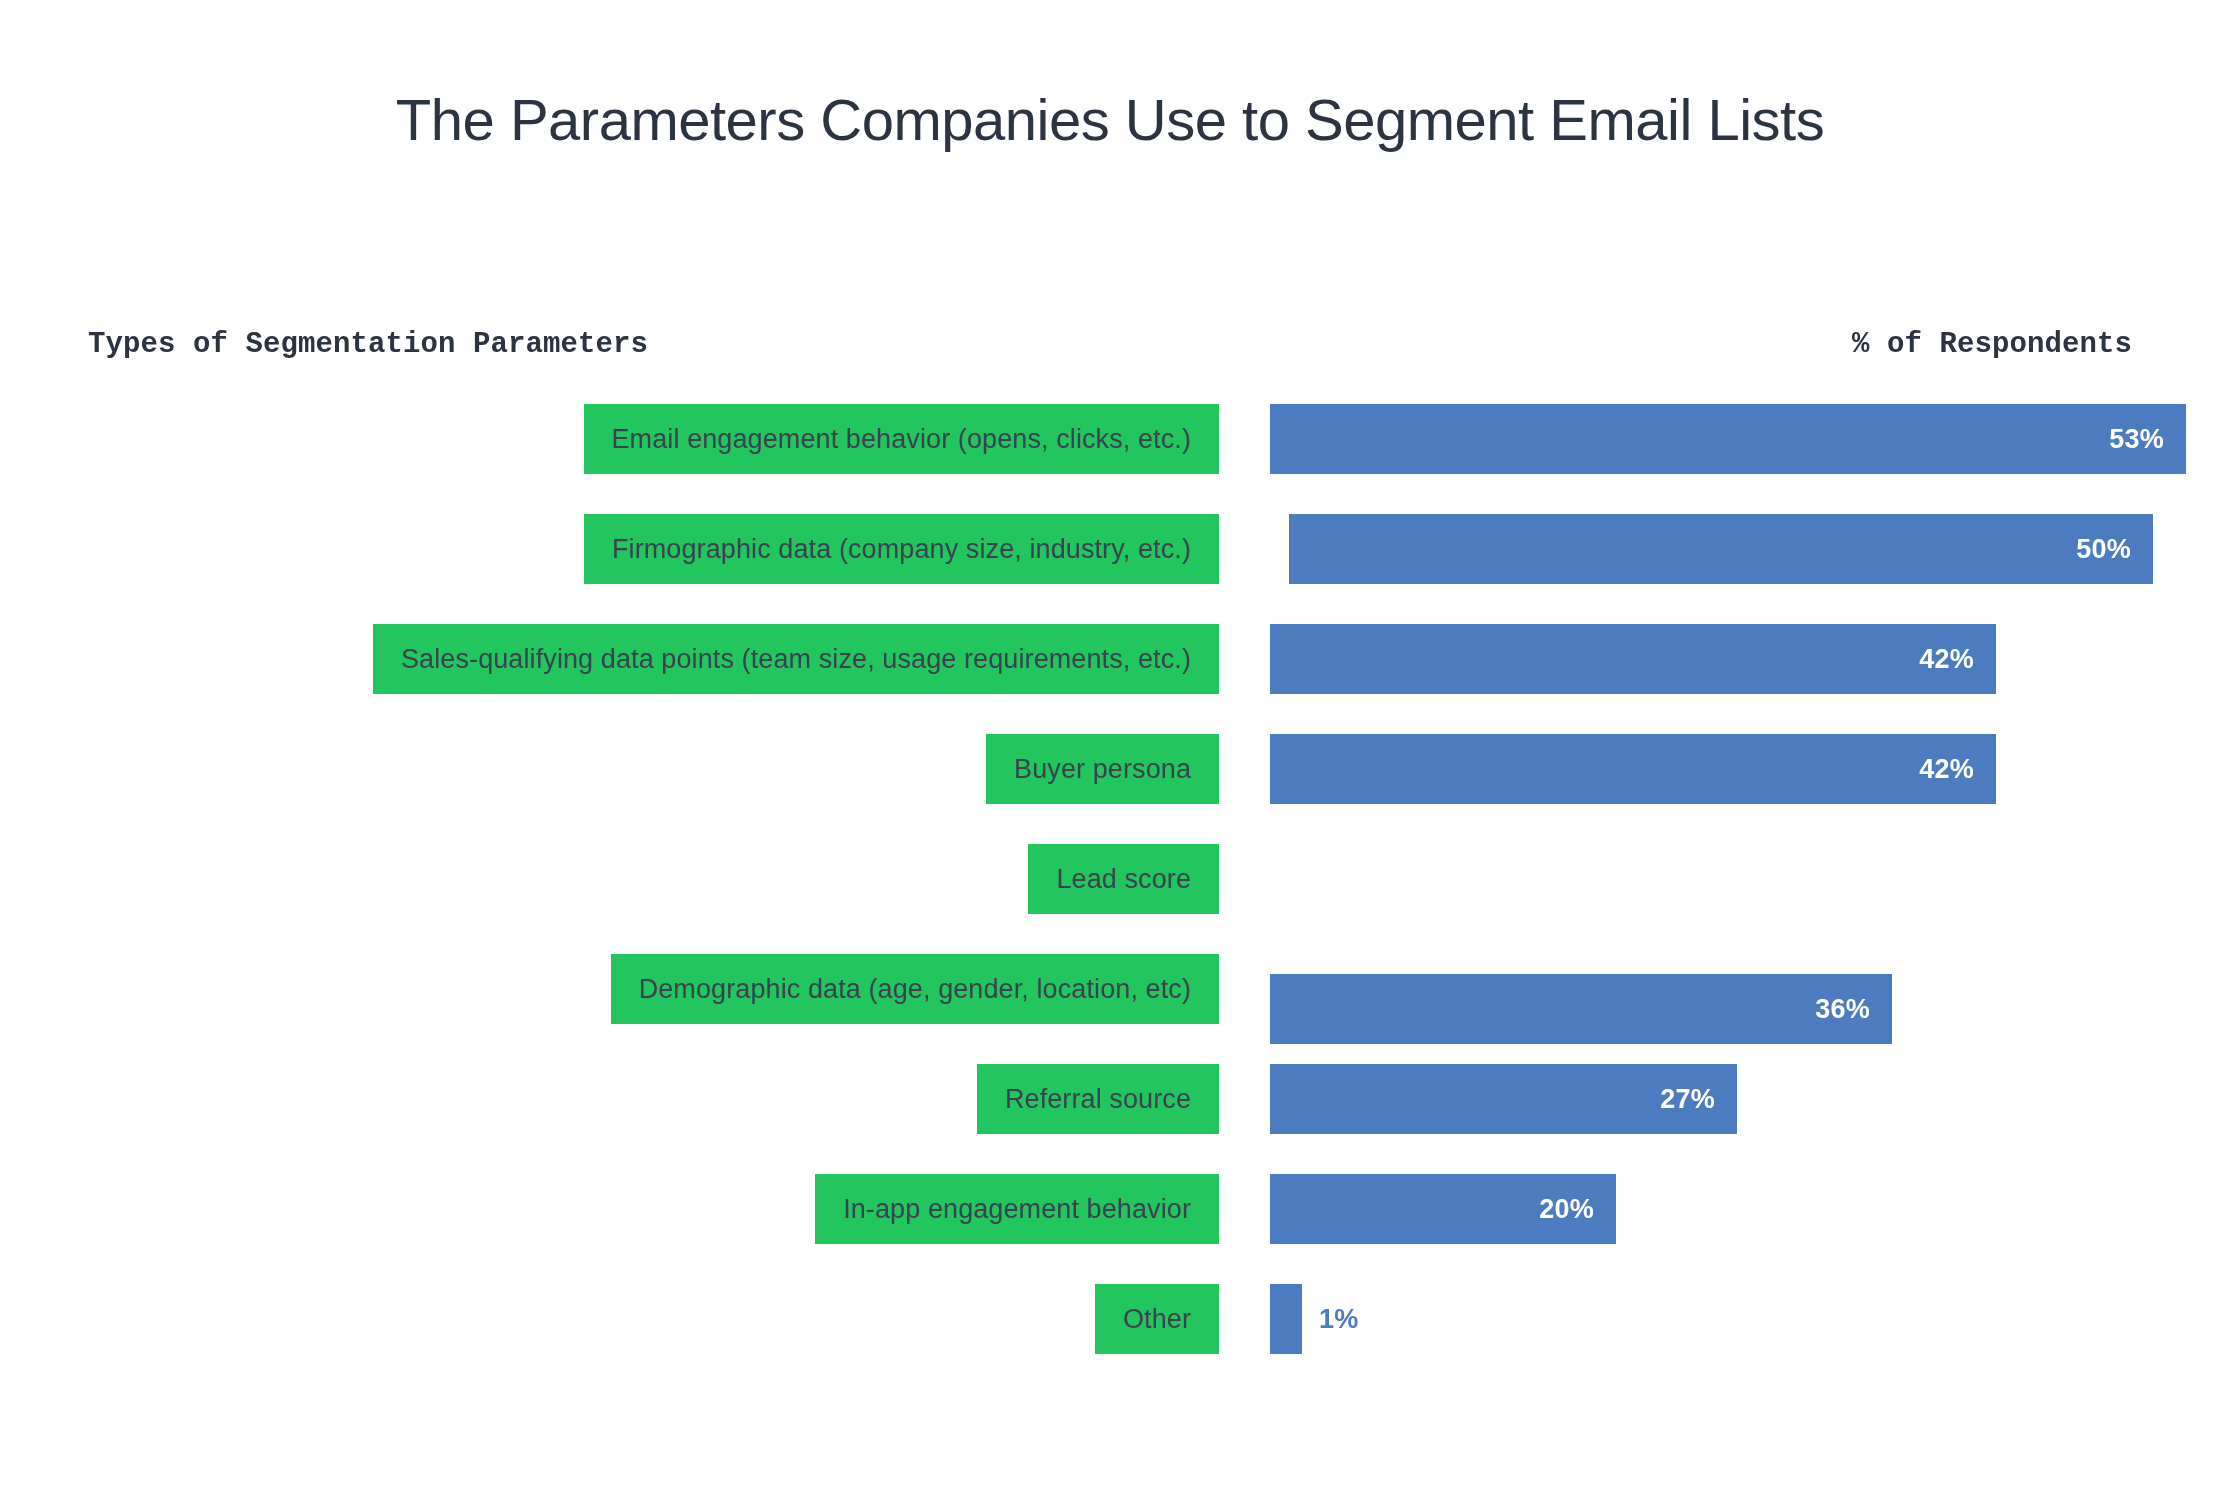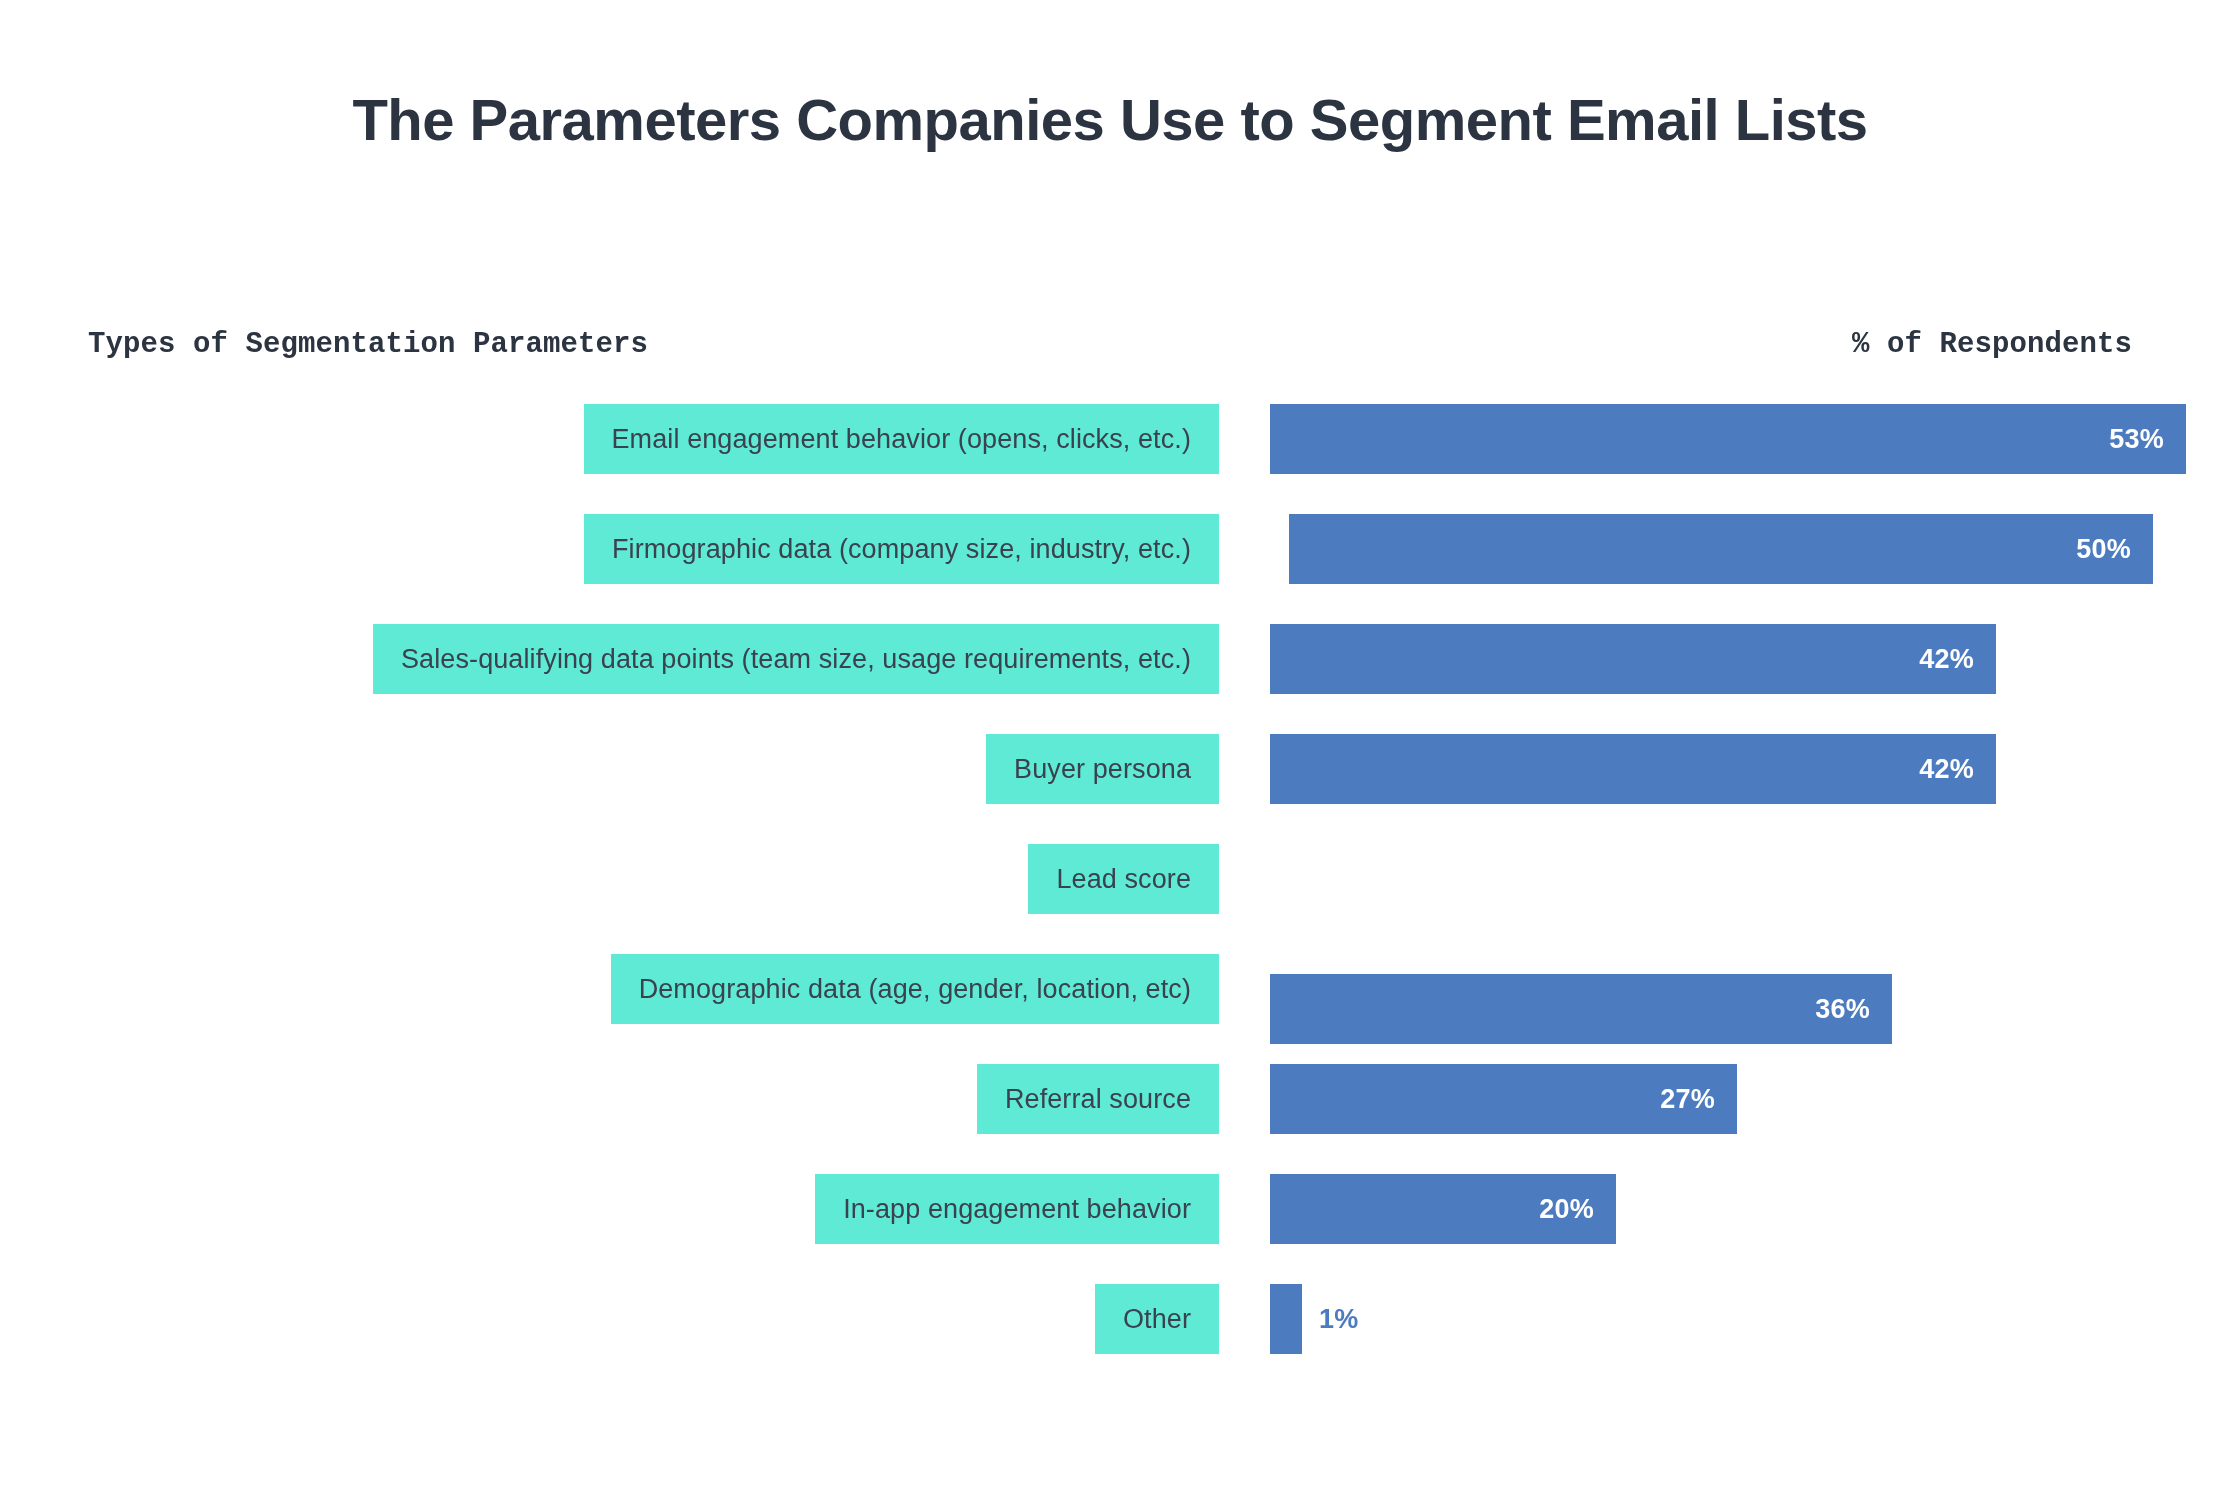--- a/index.html
+++ b/index.html
@@ -24,21 +24,21 @@
   }
 
   
   .chart-title {
     position: absolute;
     left: 0;
     top: 88px;
     width: 2220px;
     text-align: center;
     font-size: 58px;
-    font-weight: 700;
+    font-weight: 400;
     letter-spacing: -0.5px;
     color: #2B3440;
     line-height: 1.12;
     white-space: nowrap;
   }
 
   
   .axis-header {
     position: absolute;
     top: 328px;
@@ -70,21 +70,21 @@
   .row-label {
     position: absolute;
     right: 1001px;           
     top: 0;
     height: 70px;
     display: flex;
     align-items: center;
     justify-content: flex-end;
     box-sizing: border-box;
     padding: 0 28px 0 28px;
-    background: #5eead4;
+    background: #22c55e;
     color: #3A4250;
     font-size: 27px;
     font-weight: 400;
     letter-spacing: 0.1px;
     white-space: nowrap;
   }
 
   
   .row-bar {
     position: absolute;

